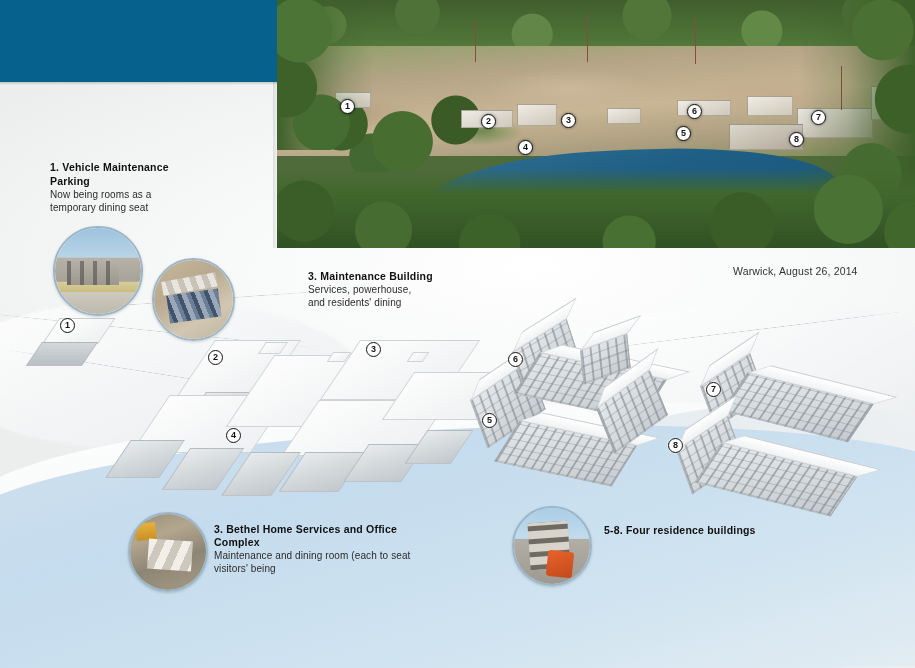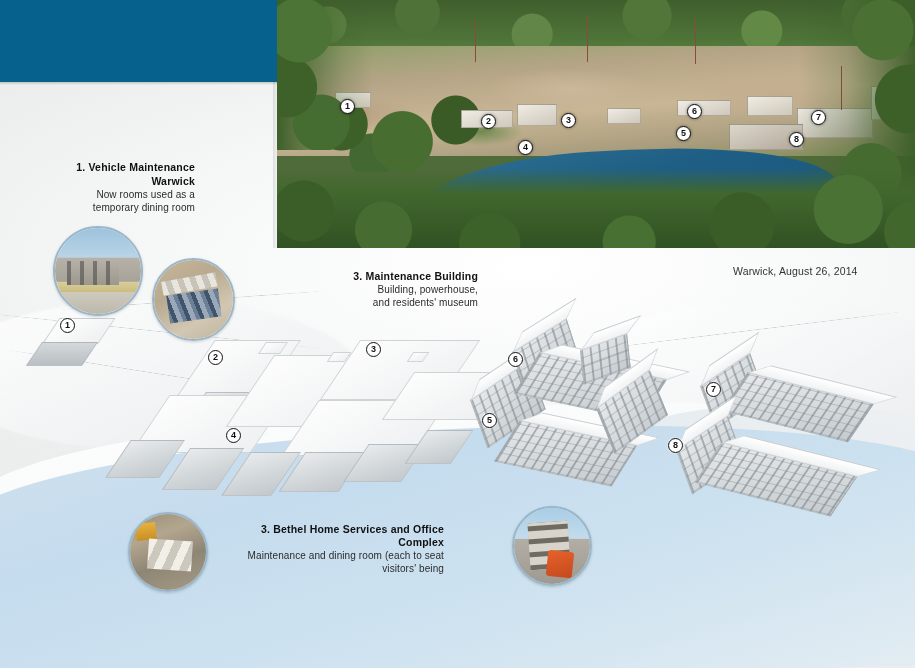--- a/index.html
+++ b/index.html
@@ -281,21 +281,21 @@
     font-weight: 700;
     line-height: 12px;
     text-align: center;
     font-family: "Liberation Sans", sans-serif;
     box-shadow: 0 0 2px rgba(255,255,255,.9);
     z-index: 40;
   }
   .marker.on-photo { box-shadow: 0 0 3px rgba(0,0,0,.5); }
 
   
-  .caption { position: absolute; z-index: 45; text-align: right; }
+  .caption { position: absolute; z-index: 45; }
   .caption .ttl {
     font-weight: 700;
     font-size: 10.5px;
     color: #111;
     letter-spacing: .2px;
     line-height: 13px;
     margin: 0 0 1px 0;
   }
   .caption .sub {
     font-size: 10px;
@@ -458,36 +458,37 @@
   <div class="circle" style="left:128px; top:512px; width:80px; height:80px;">
     <div class="img img-bethel"></div>
   </div>
 
   <div class="circle" style="left:512px; top:506px; width:80px; height:80px;">
     <div class="img img-residence"></div>
   </div>
 
   <div class="caption" style="left:50px; top:161px; width:145px;">
     <p class="ttl">1. Vehicle Maintenance</p>
-    <p class="ttl">Warwick</p>
-    <p class="sub">Now rooms used as a</p>
-    <p class="sub">temporary dining room</p>
+    <p class="ttl">Parking</p>
+    <p class="sub">Now being rooms as a</p>
+    <p class="sub">temporary dining seat</p>
   </div>
 
 
   <div class="caption" style="left:308px; top:270px; width:170px;">
     <p class="ttl">3. Maintenance Building</p>
-    <p class="sub">Building, powerhouse,</p>
-    <p class="sub">and residents' museum</p>
+    <p class="sub">Services, powerhouse,</p>
+    <p class="sub">and residents' dining</p>
   </div>
 
   <div class="caption" style="left:214px; top:523px; width:230px;">
     <p class="ttl">3. Bethel Home Services and Office Complex</p>
     <p class="sub">Maintenance and dining room (each to seat</p>
     <p class="sub">visitors' being</p>
   </div>
 
   <div class="caption" style="left:604px; top:524px; width:200px;">
+    <p class="ttl">5-8. Four residence buildings</p>
   </div>
 
   <div class="datestamp" style="left:733px; top:265px;">Warwick, August 26, 2014</div>
 
 </div>
 
 </body></html>

